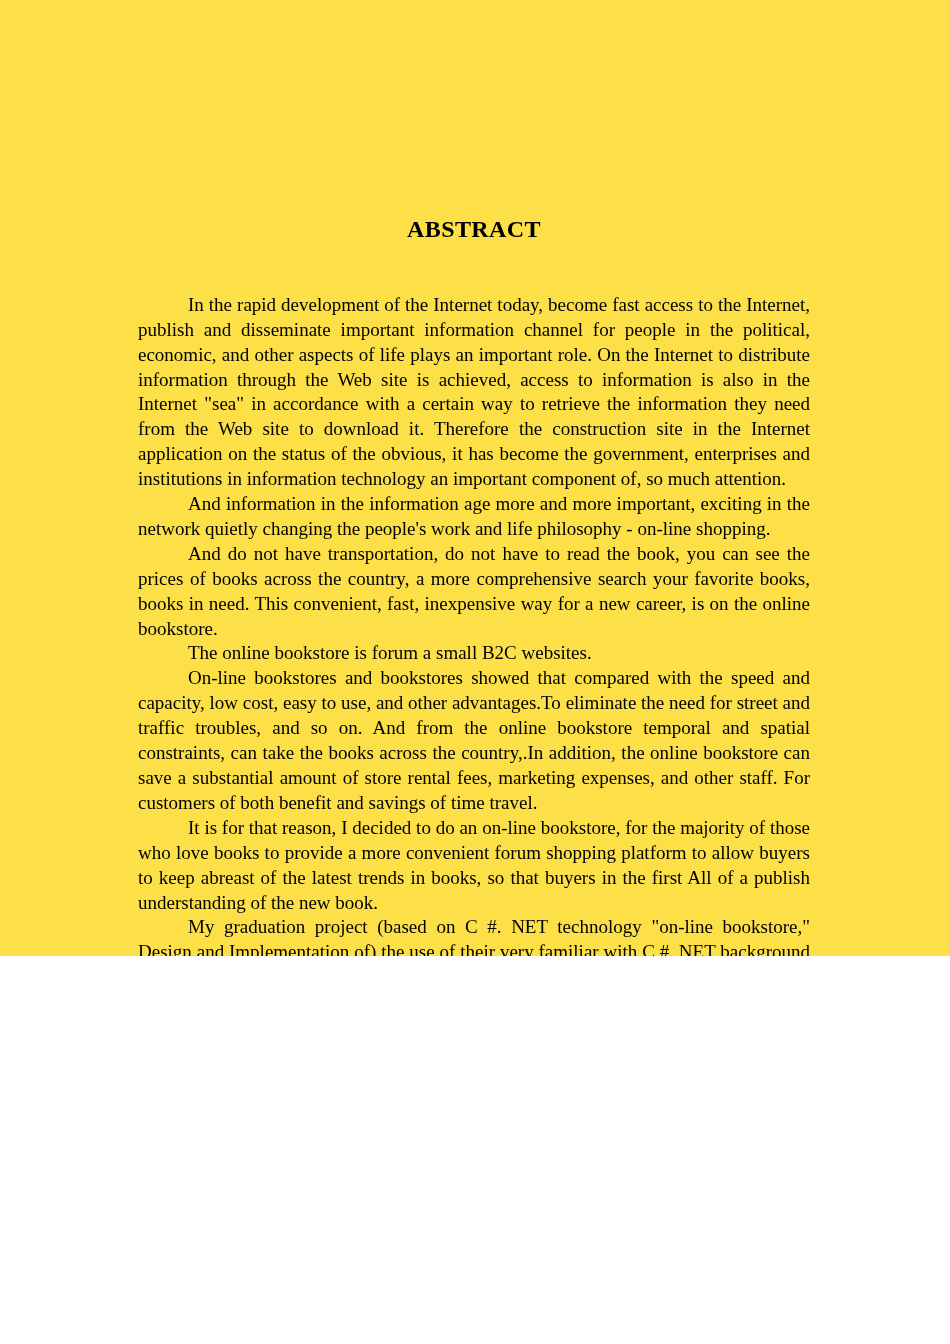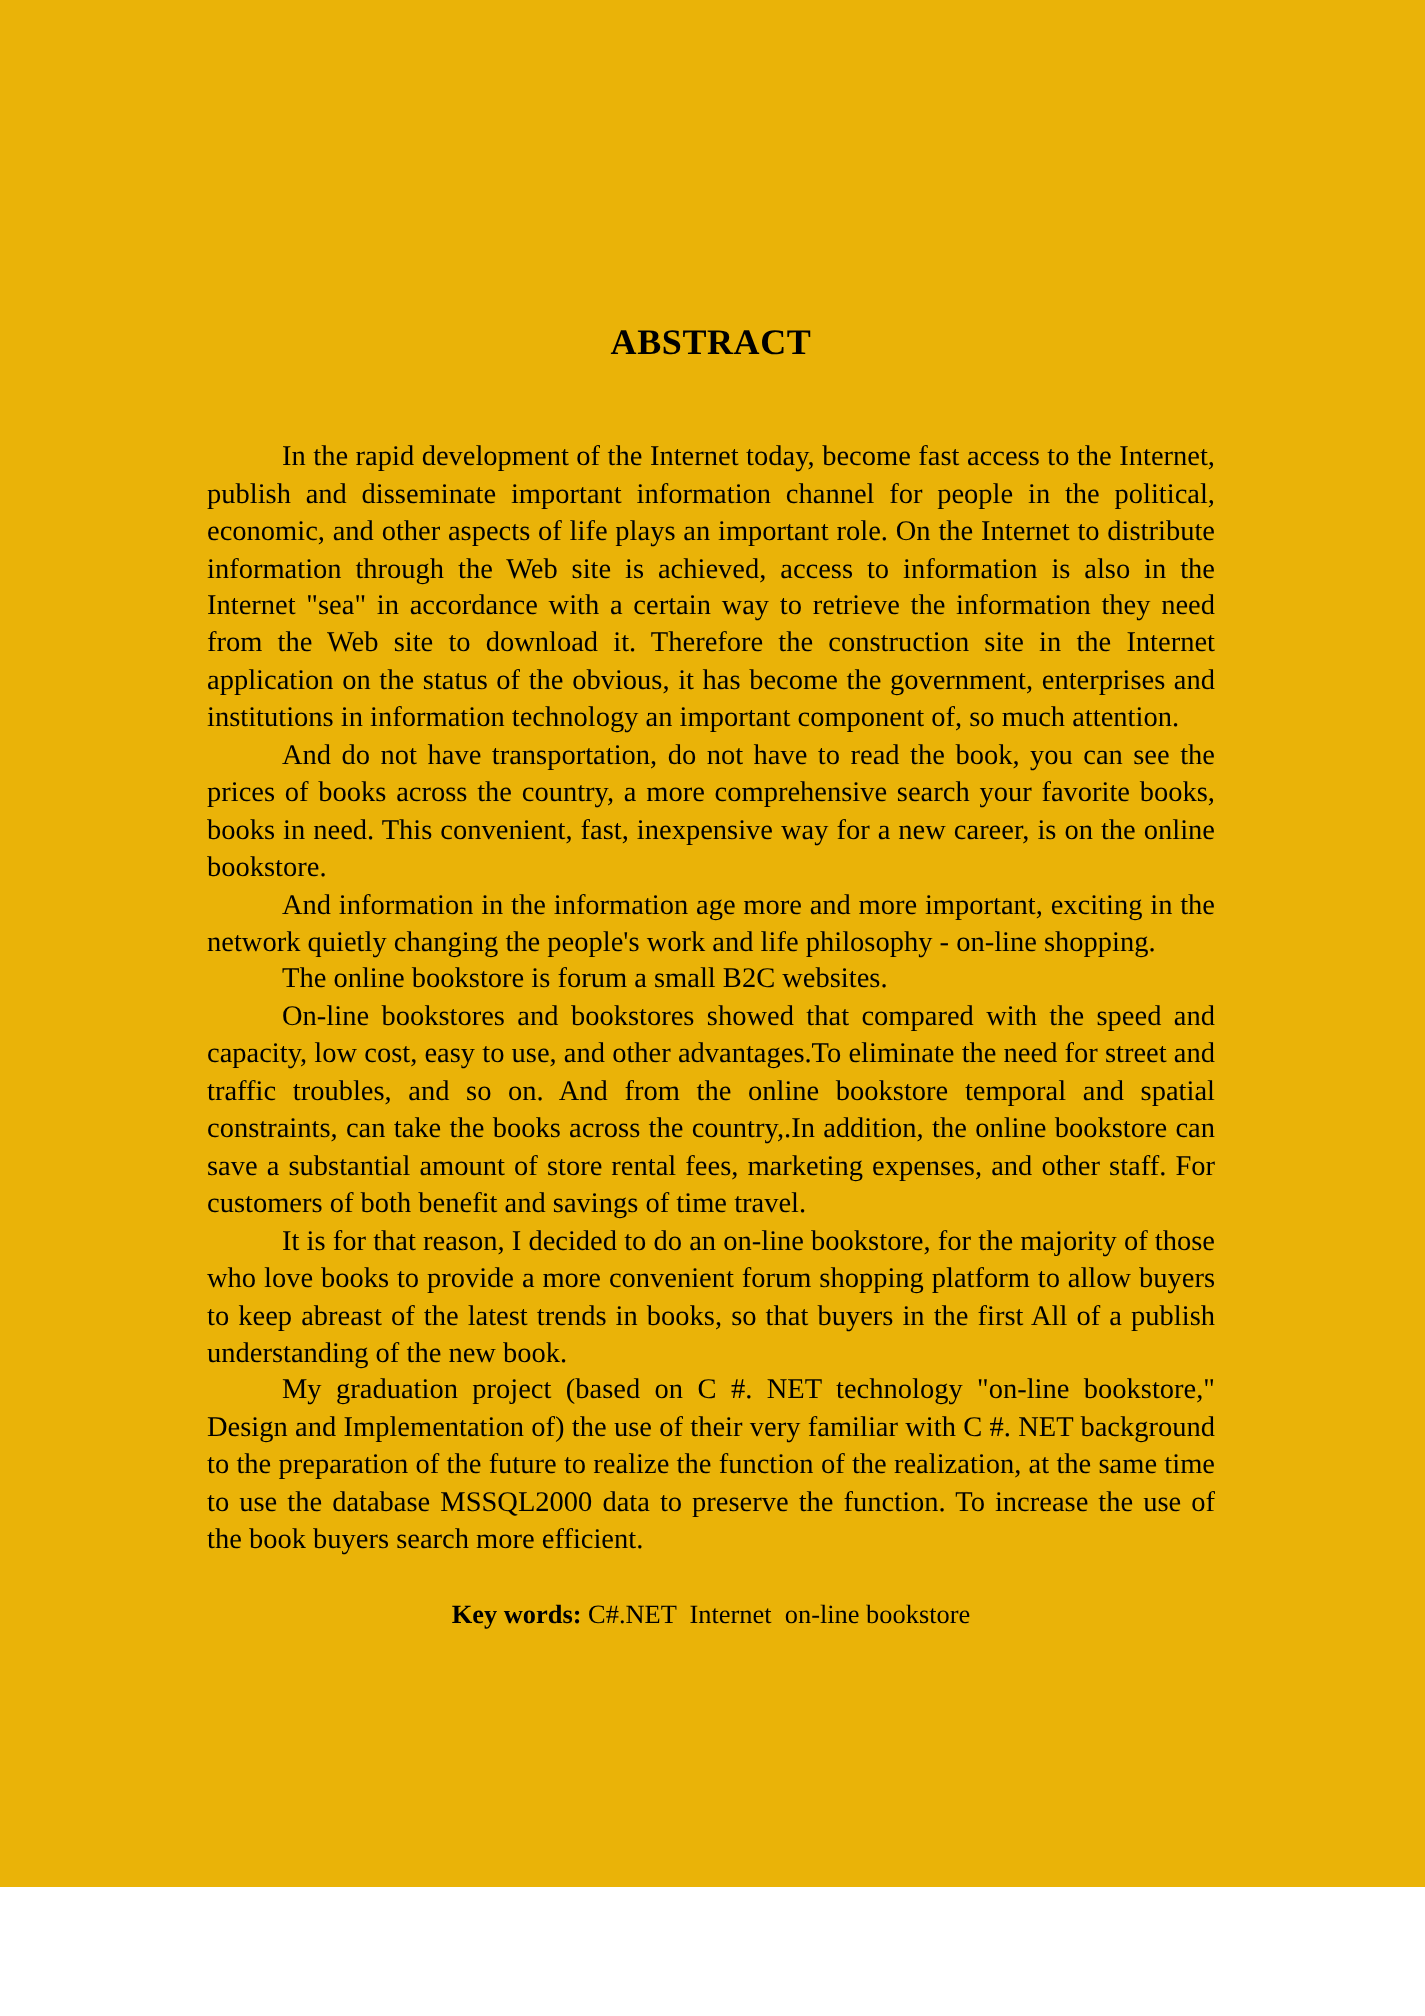--- a/index.html
+++ b/index.html
@@ -4,22 +4,22 @@
 <style>
   html, body {
     margin: 0;
     padding: 0;
     background: #ffffff;
   }
 
   .page {
     position: relative;
     width: 950px;
-    height: 1258px;
-    background: #eab308;
+    height: 956px;
+    background: #fde047;
     margin: 0 auto;
     overflow: hidden;
     font-family: "Liberation Serif", "DejaVu Serif", serif;
     color: #000000;
   }
 
   .content {
     position: absolute;
     left: 138px;
     top: 0;
@@ -69,22 +69,22 @@
 </head>
 <body>
 
 <div class="page">
   <div class="content">
 
     <h1 class="doc-title">ABSTRACT</h1>
 
     <div class="body-block">
       <p class="para">In the rapid development of the Internet today, become fast access to the Internet, publish and disseminate important information channel for people in the political, economic, and other aspects of life plays an important role. On the Internet to distribute information through the Web site is achieved, access to information is also in the Internet "sea" in accordance with a certain way to retrieve the information they need from the Web site to download it. Therefore the construction site in the Internet application on the status of the obvious, it has become the government, enterprises and institutions in information technology an important component of, so much attention.</p>
+      <p class="para">And information in the information age more and more important, exciting in the network quietly changing the people's work and life philosophy - on-line shopping.</p>
       <p class="para">And do not have transportation, do not have to read the book, you can see the prices of books across the country, a more comprehensive search your favorite books, books in need. This convenient, fast, inexpensive way for a new career, is on the online bookstore.</p>
-      <p class="para">And information in the information age more and more important, exciting in the network quietly changing the people's work and life philosophy - on-line shopping.</p>
       <p class="para">The online bookstore is forum a small B2C websites.</p>
       <p class="para">On-line bookstores and bookstores showed that compared with the speed and capacity, low cost, easy to use, and other advantages.To eliminate the need for street and traffic troubles, and so on. And from the online bookstore temporal and spatial constraints, can take the books across the country,.In addition, the online bookstore can save a substantial amount of store rental fees, marketing expenses, and other staff. For customers of both benefit and savings of time travel.</p>
       <p class="para">It is for that reason, I decided to do an on-line bookstore, for the majority of those who love books to provide a more convenient forum shopping platform to allow buyers to keep abreast of the latest trends in books, so that buyers in the first All of a publish understanding of the new book.</p>
       <p class="para">My graduation project (based on C #. NET technology "on-line bookstore," Design and Implementation of) the use of their very familiar with C #. NET background to the preparation of the future to realize the function of the realization, at the same time to use the database MSSQL2000 data to preserve the function. To increase the use of the book buyers search more efficient.</p>
     </div>
 
     <p class="keywords"><span class="kw-label">Key words:</span><span class="kw-value"> C#.NET  Internet  on-line bookstore</span></p>
 
   </div>
 </div>

